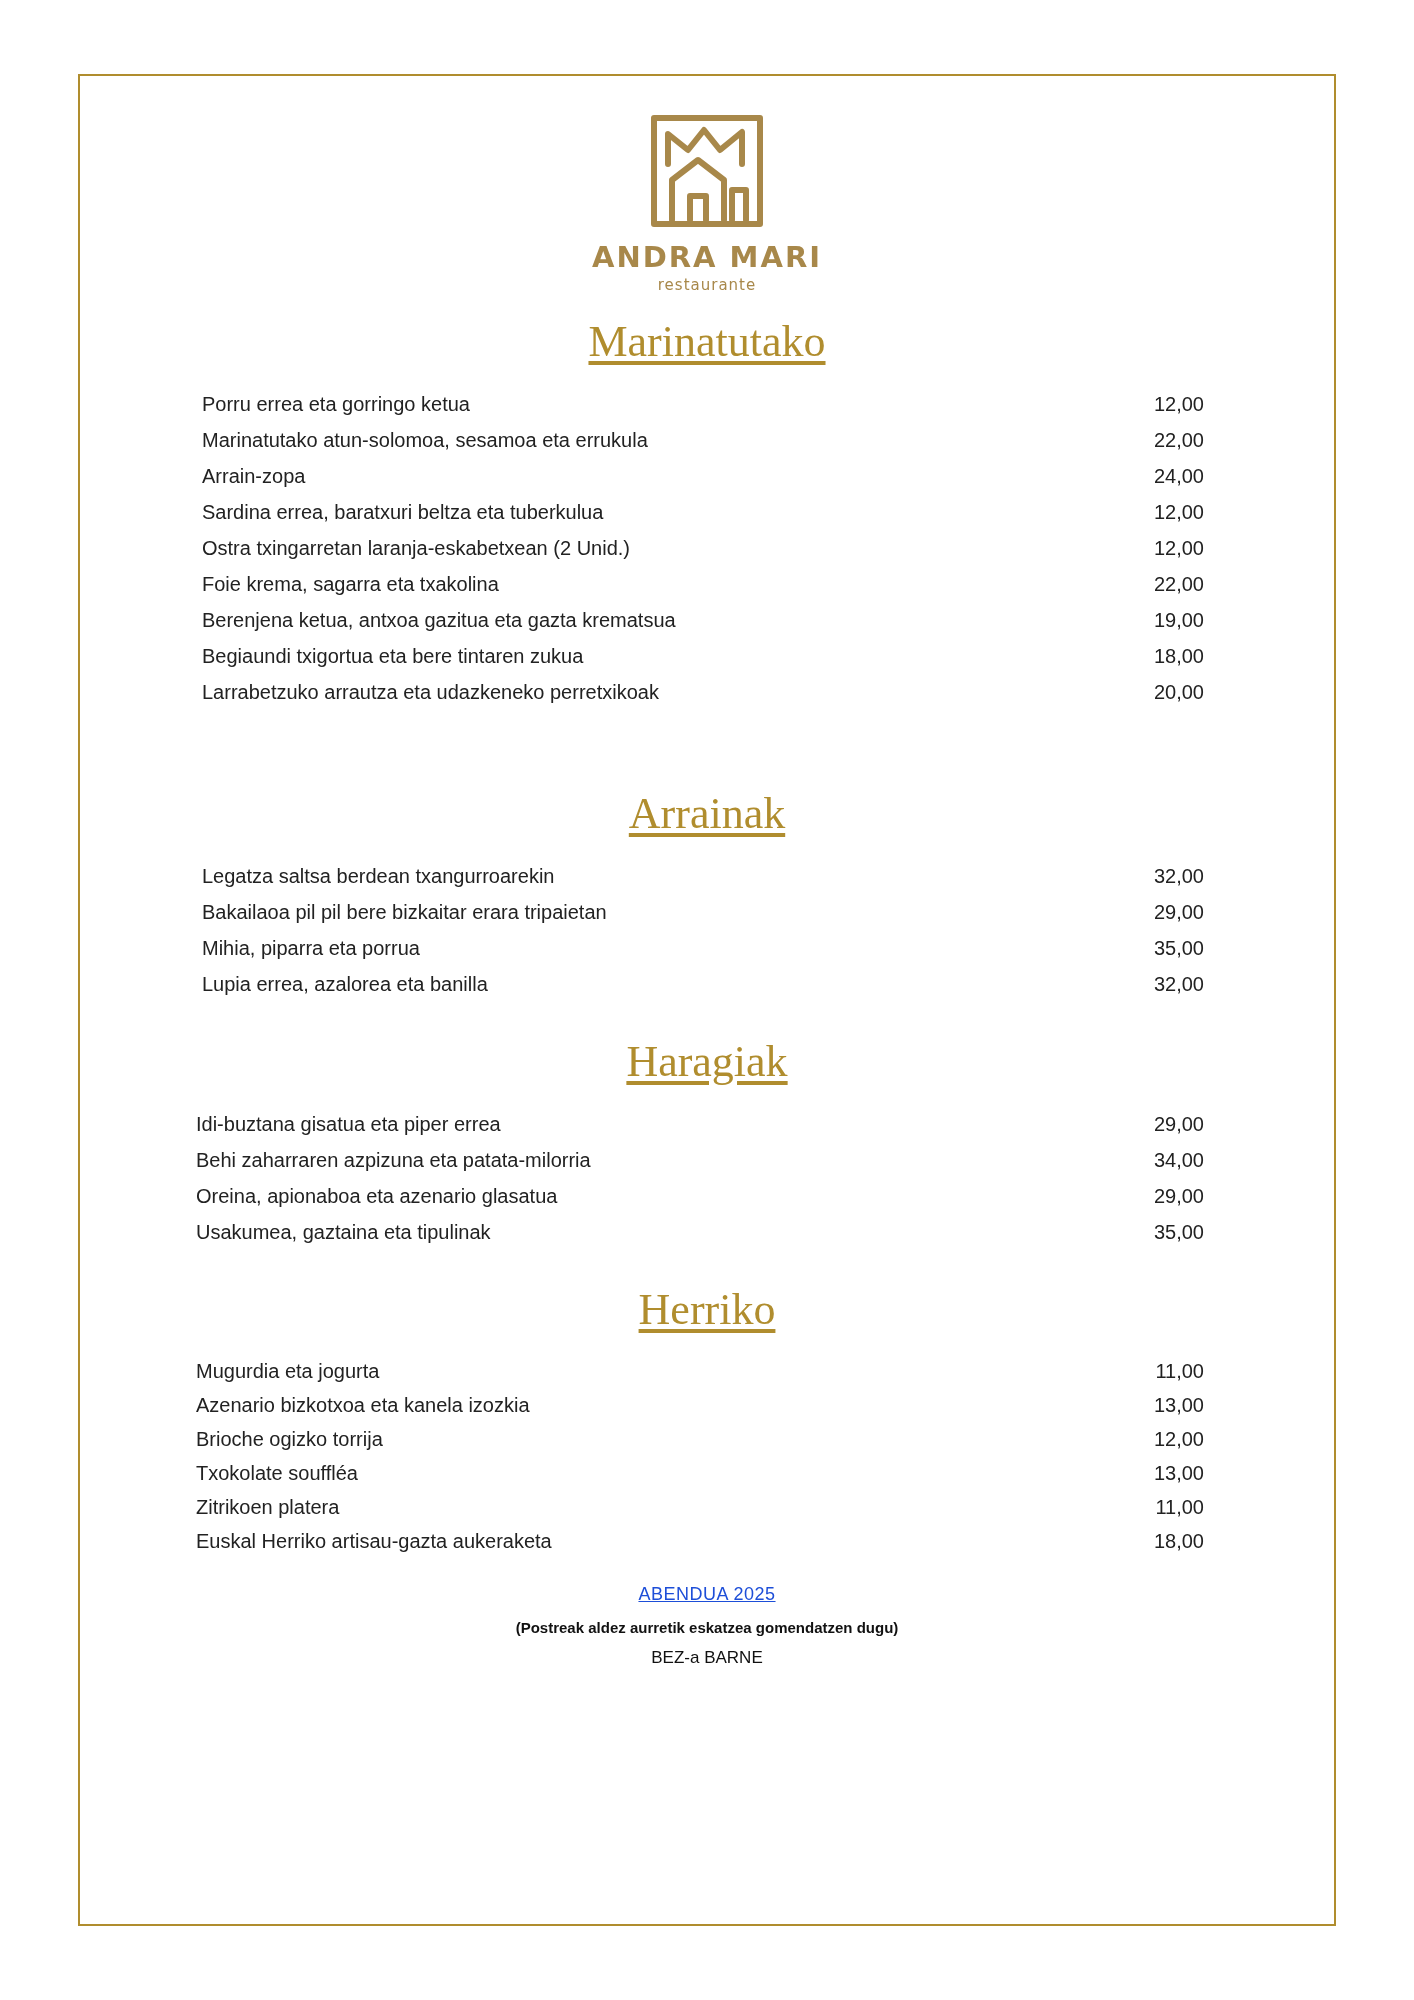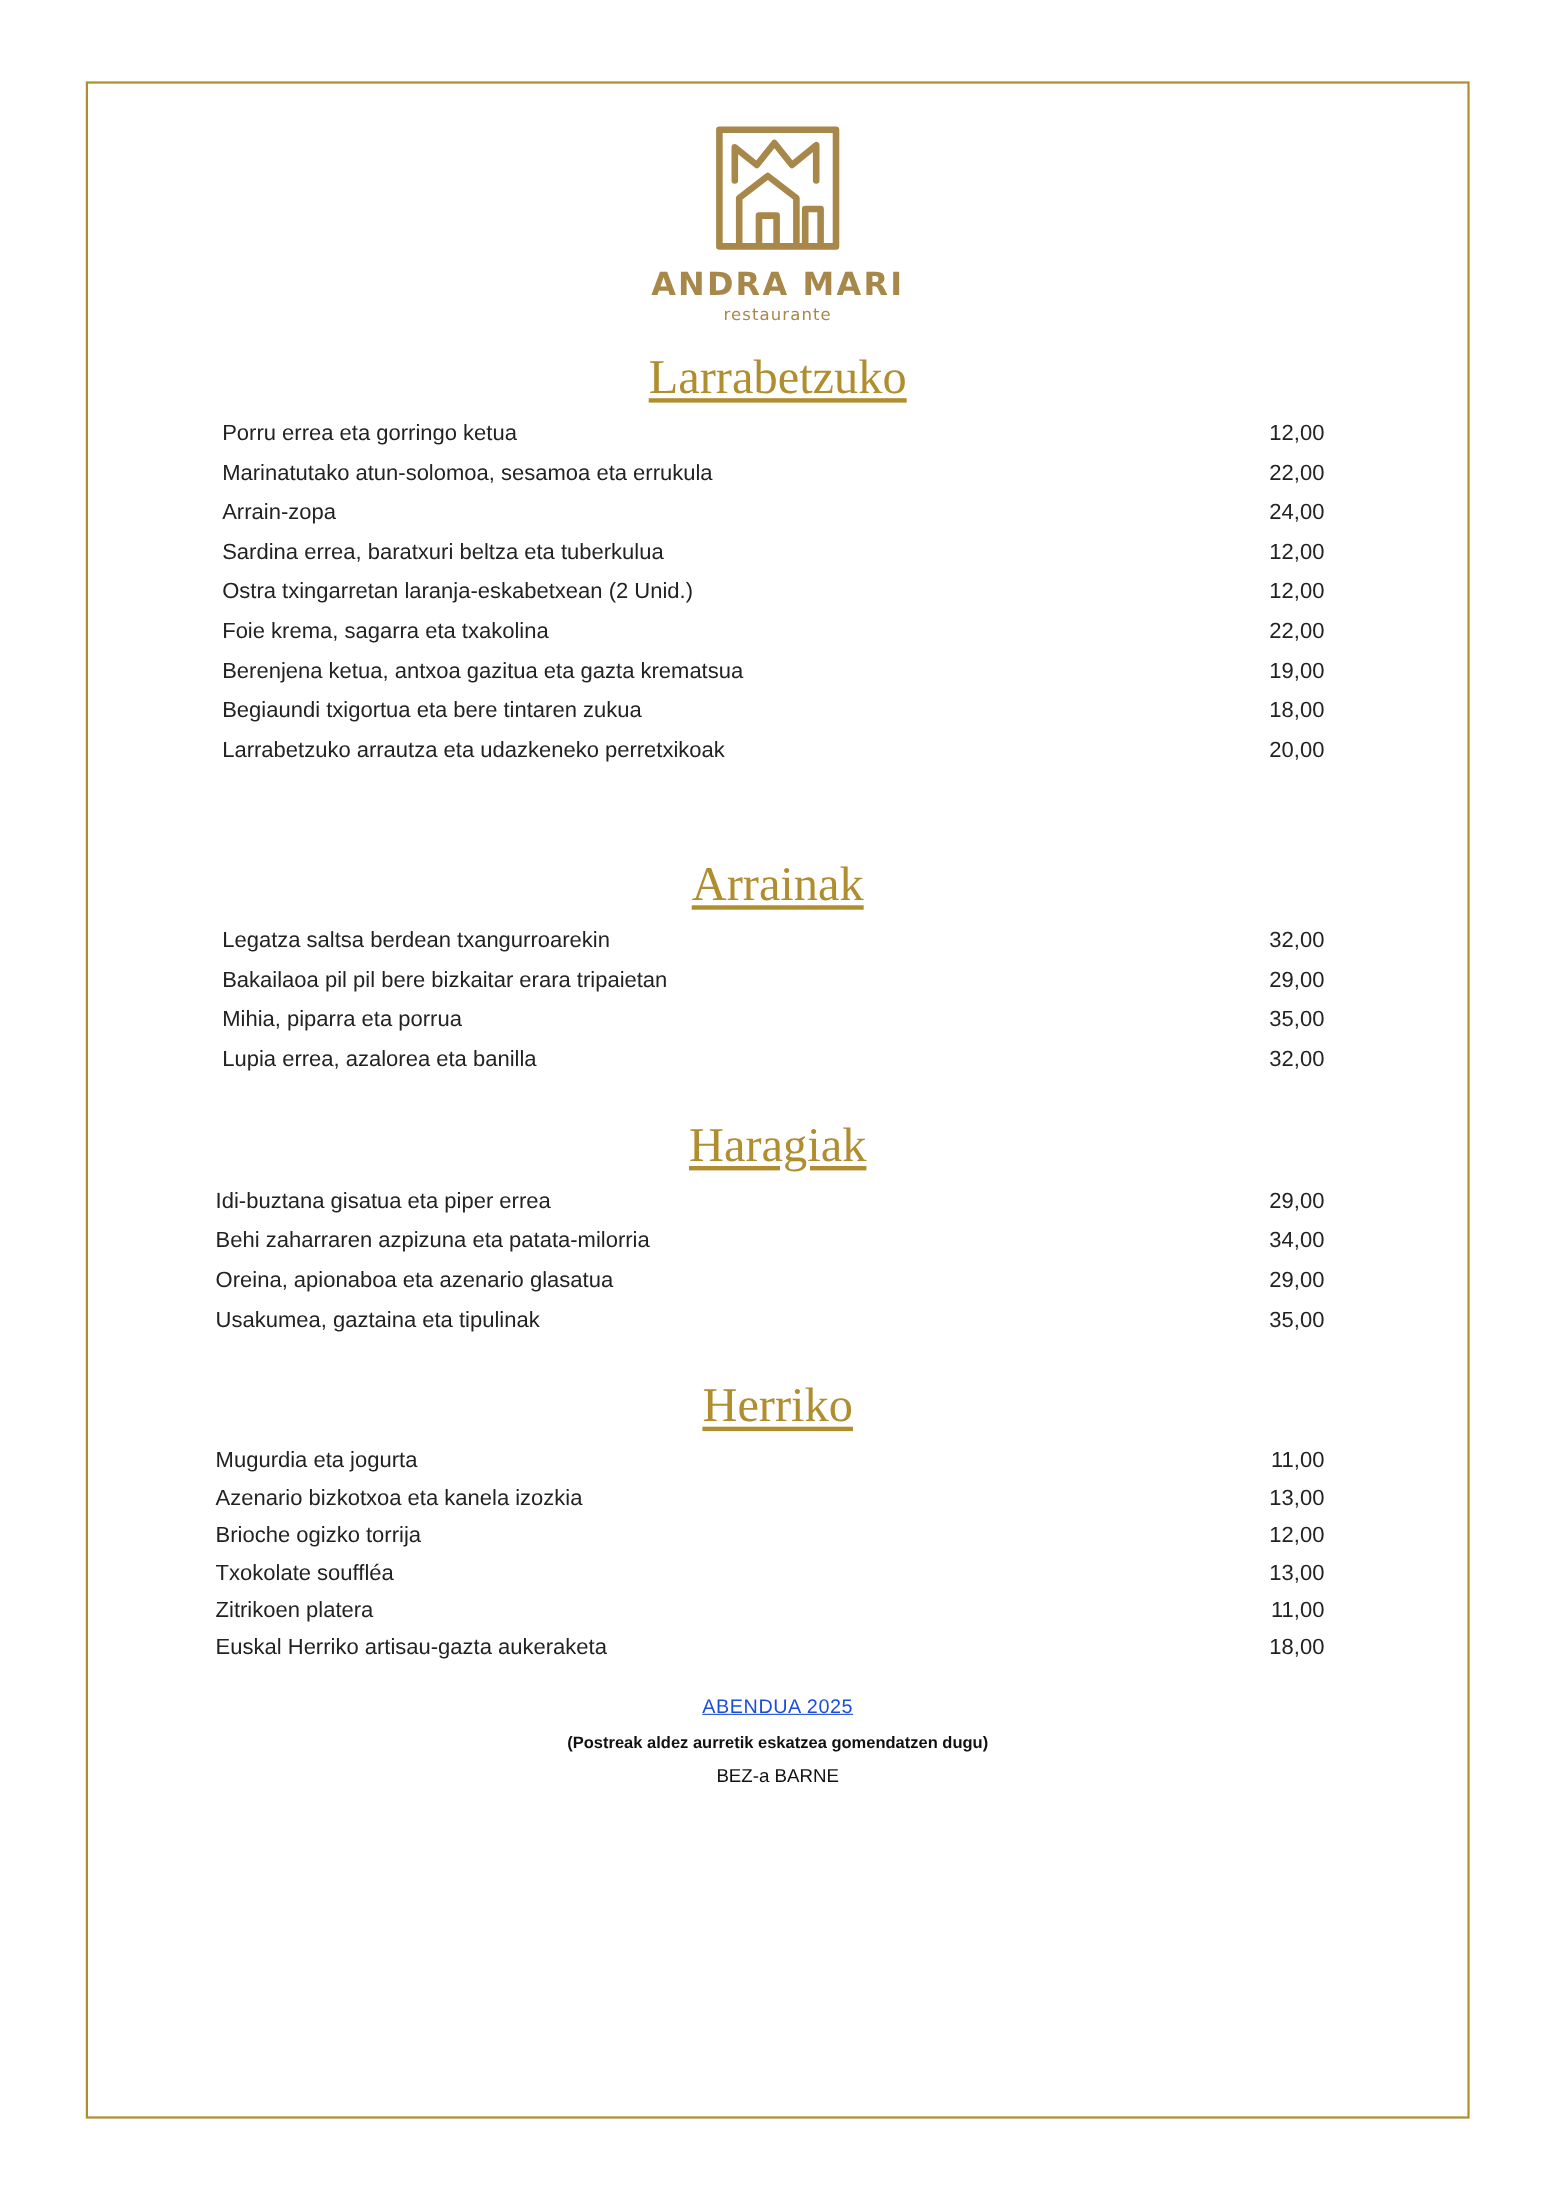--- a/index.html
+++ b/index.html
@@ -75,21 +75,21 @@
     font-weight: 400;
     margin: 0;
   }
   .sec-starters { margin-top: 22px; }
   .sec-fish     { margin-top: 78px; }
   .sec-meat     { margin-top: 34px; }
   .sec-dessert  { margin-top: 34px; }
 
   
   .items {
-    margin-top: 8px;
+    margin-top: 19px;
   }
   .row {
     display: flex;
     align-items: baseline;
     justify-content: space-between;
     font-size: 20px;
     color: #222222;
     line-height: 1.0;
     padding: 8px 0;
   }
@@ -148,21 +148,21 @@
             <path d="M40 116 L40 76 L66 56 L92 76 L92 116"></path>
             <path d="M58 116 L58 92 L74 92 L74 116"></path>
             <path d="M100 116 L100 86 L114 86 L114 116"></path>
           </g>
         </svg>
       </span>
       <div class="logo-name">ANDRA MARI</div>
       <div class="logo-sub">restaurante</div>
     </div>
 
-    <h2 class="section-title sec-starters">Larrabetzuko</h2>
+    <h2 class="section-title sec-starters">Marinatutako</h2>
     <div class="items indent">
       <div class="row">
         <span class="name">Porru errea eta gorringo ketua</span>
         <span class="price">12,00</span>
       </div>
       <div class="row">
         <span class="name">Marinatutako atun-solomoa, sesamoa eta errukula</span>
         <span class="price">22,00</span>
       </div>
       <div class="row">

